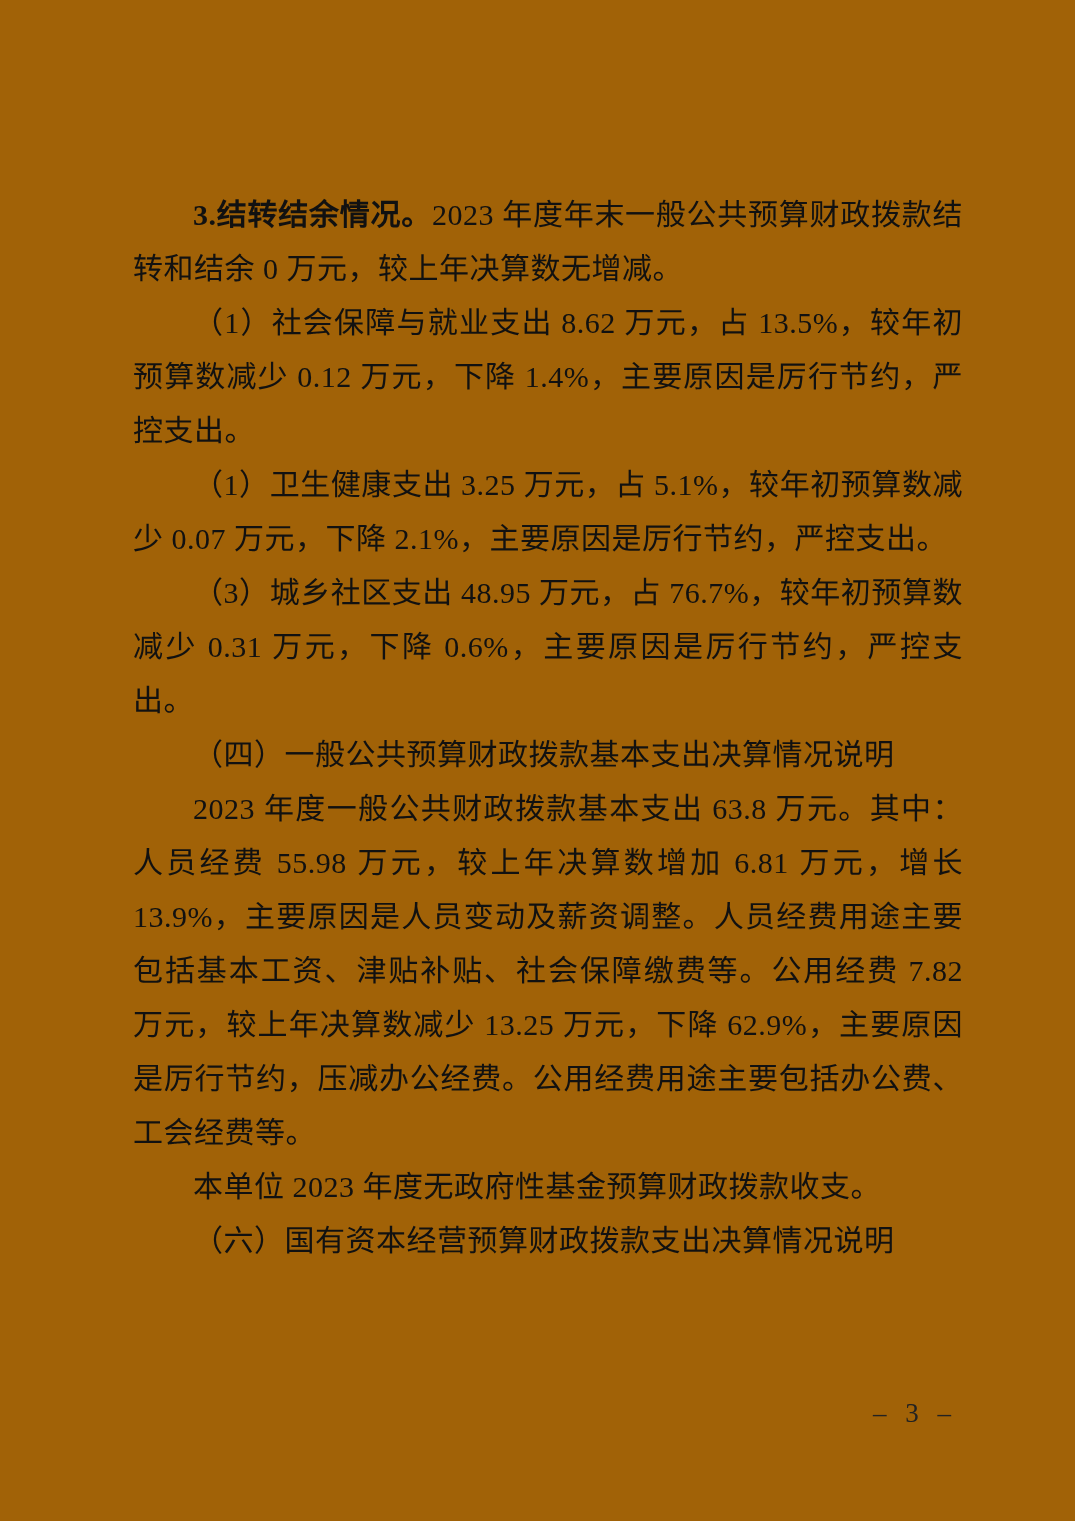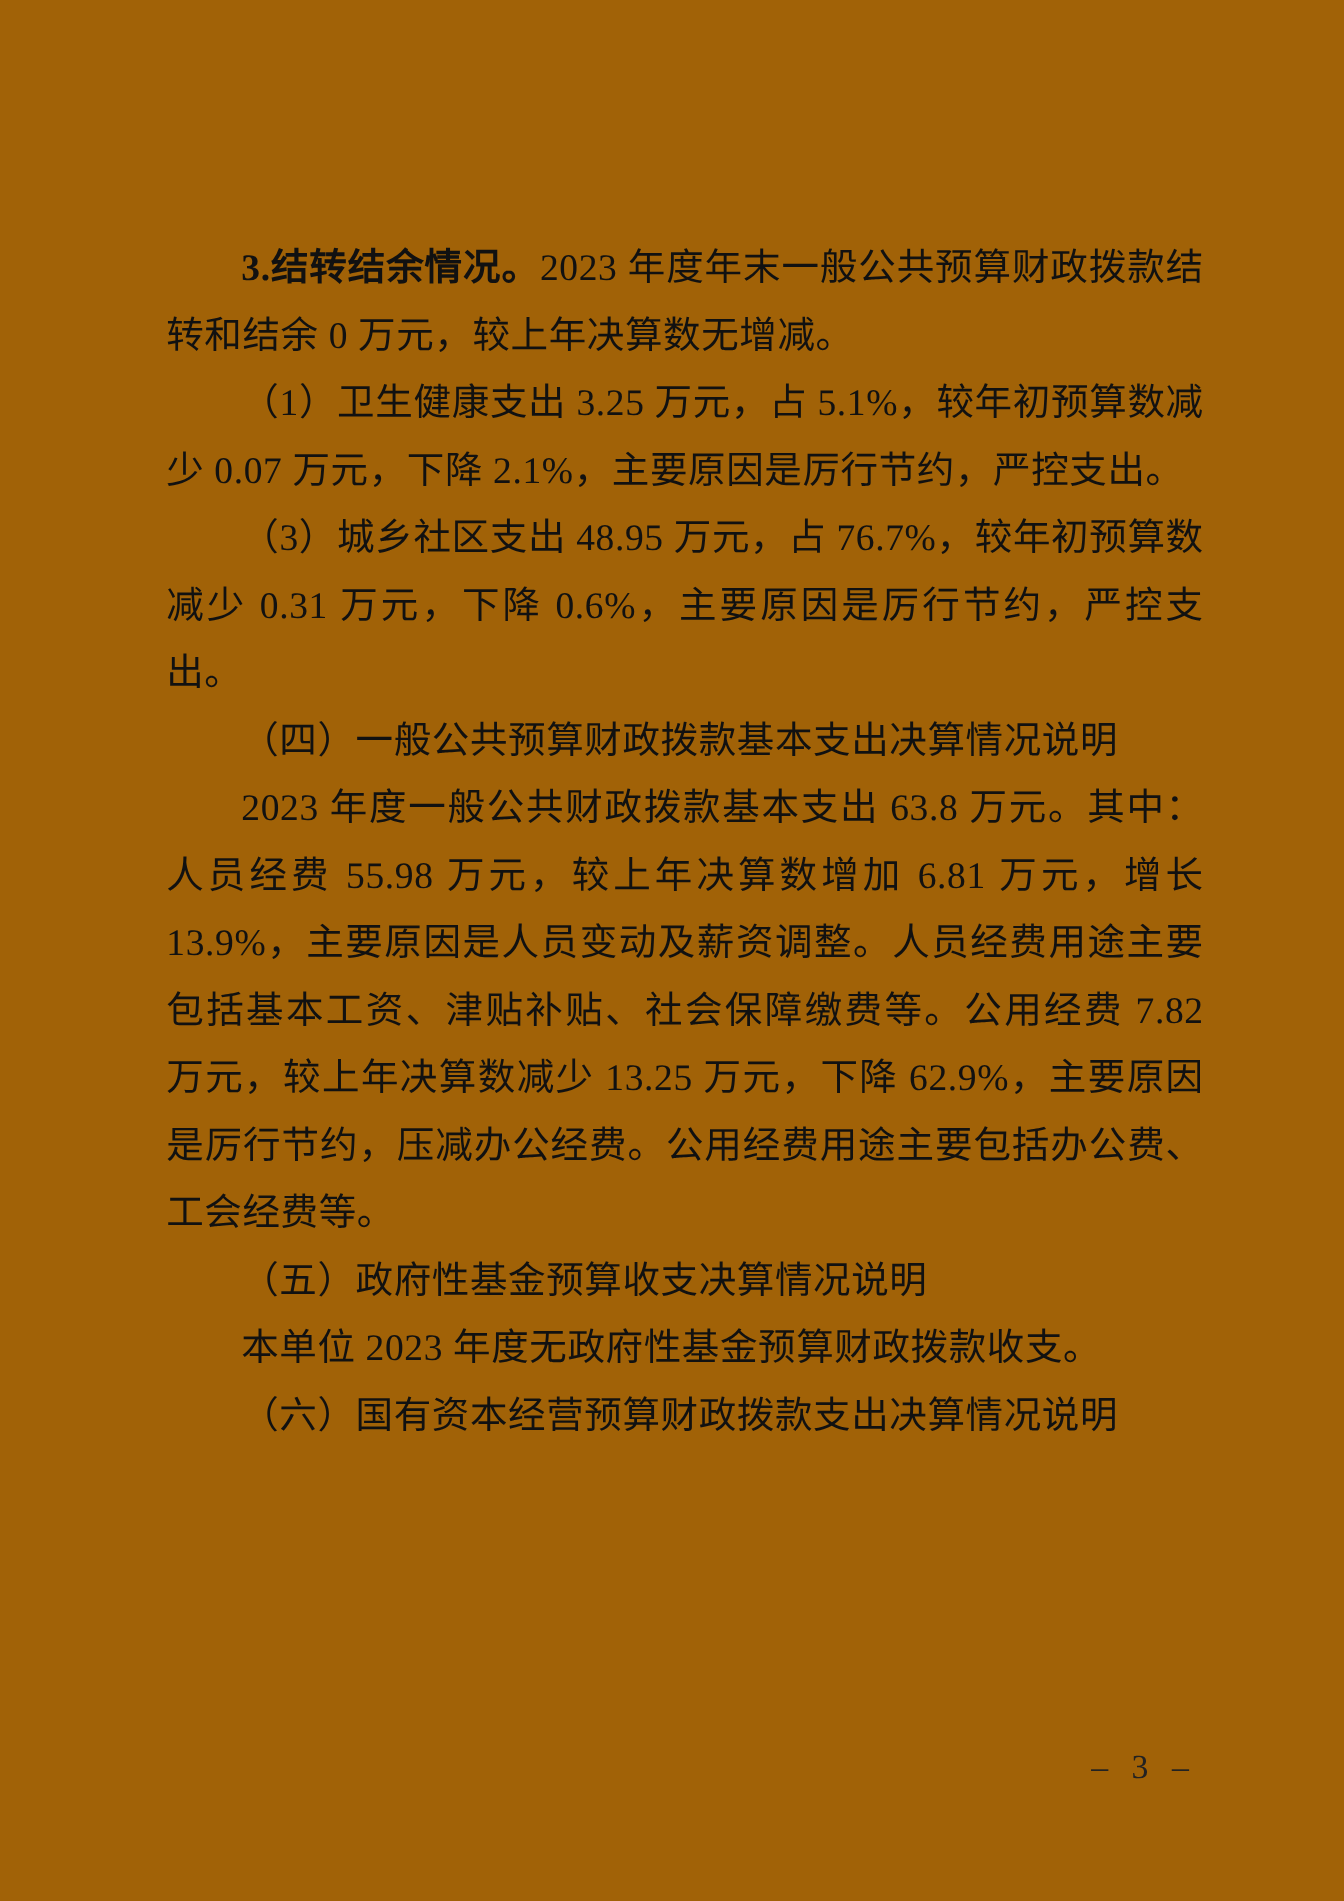--- a/index.html
+++ b/index.html
@@ -52,31 +52,31 @@
 </style>
 </head>
 <body>
 
 <div class="page">
   <div class="content">
 
     <p class="para"><span class="lead">3.结转结余情况。</span><span>2023 年度年末一般公共预算财政拨款结转和结余 0 万元，较上年决算数无增减。</span></p>
 
 
+    <p class="para"><span>（1）社会保障与就业支出 8.62 万元，占 13.5%，较年初预算数减少 0.12 万元，下降 1.4%，主要原因是厉行节约，严控支出。</span></p>
 
     <p class="para"><span>（1）卫生健康支出 3.25 万元，占 5.1%，较年初预算数减少 0.07 万元，下降 2.1%，主要原因是厉行节约，严控支出。</span></p>
 
     <p class="para"><span>（3）城乡社区支出 48.95 万元，占 76.7%，较年初预算数减少 0.31 万元，下降 0.6%，主要原因是厉行节约，严控支出。</span></p>
 
 
     <h3 class="heading">（四）一般公共预算财政拨款基本支出决算情况说明</h3>
 
     <p class="para"><span>2023 年度一般公共财政拨款基本支出 63.8 万元。其中：人员经费 55.98 万元，较上年决算数增加 6.81 万元，增长 13.9%，主要原因是人员变动及薪资调整。人员经费用途主要包括基本工资、津贴补贴、社会保障缴费等。公用经费 7.82 万元，较上年决算数减少 13.25 万元，下降 62.9%，主要原因是厉行节约，压减办公经费。公用经费用途主要包括办公费、工会经费等。</span></p>
 
-    <h3 class="heading">（五）政府性基金预算收支决算情况说明</h3>
 
     <p class="para"><span>本单位 2023 年度无政府性基金预算财政拨款收支。</span></p>
 
     <h3 class="heading">（六）国有资本经营预算财政拨款支出决算情况说明</h3>
 
   </div>
 
   <div class="footer">– 3 –</div>
 </div>
 

